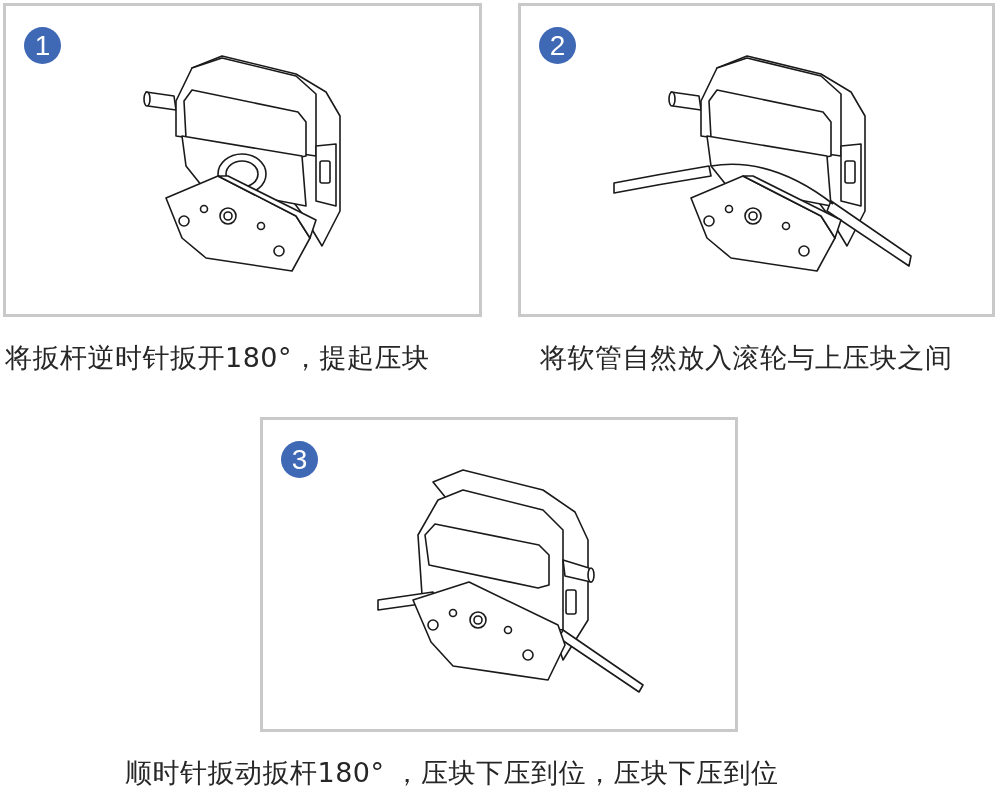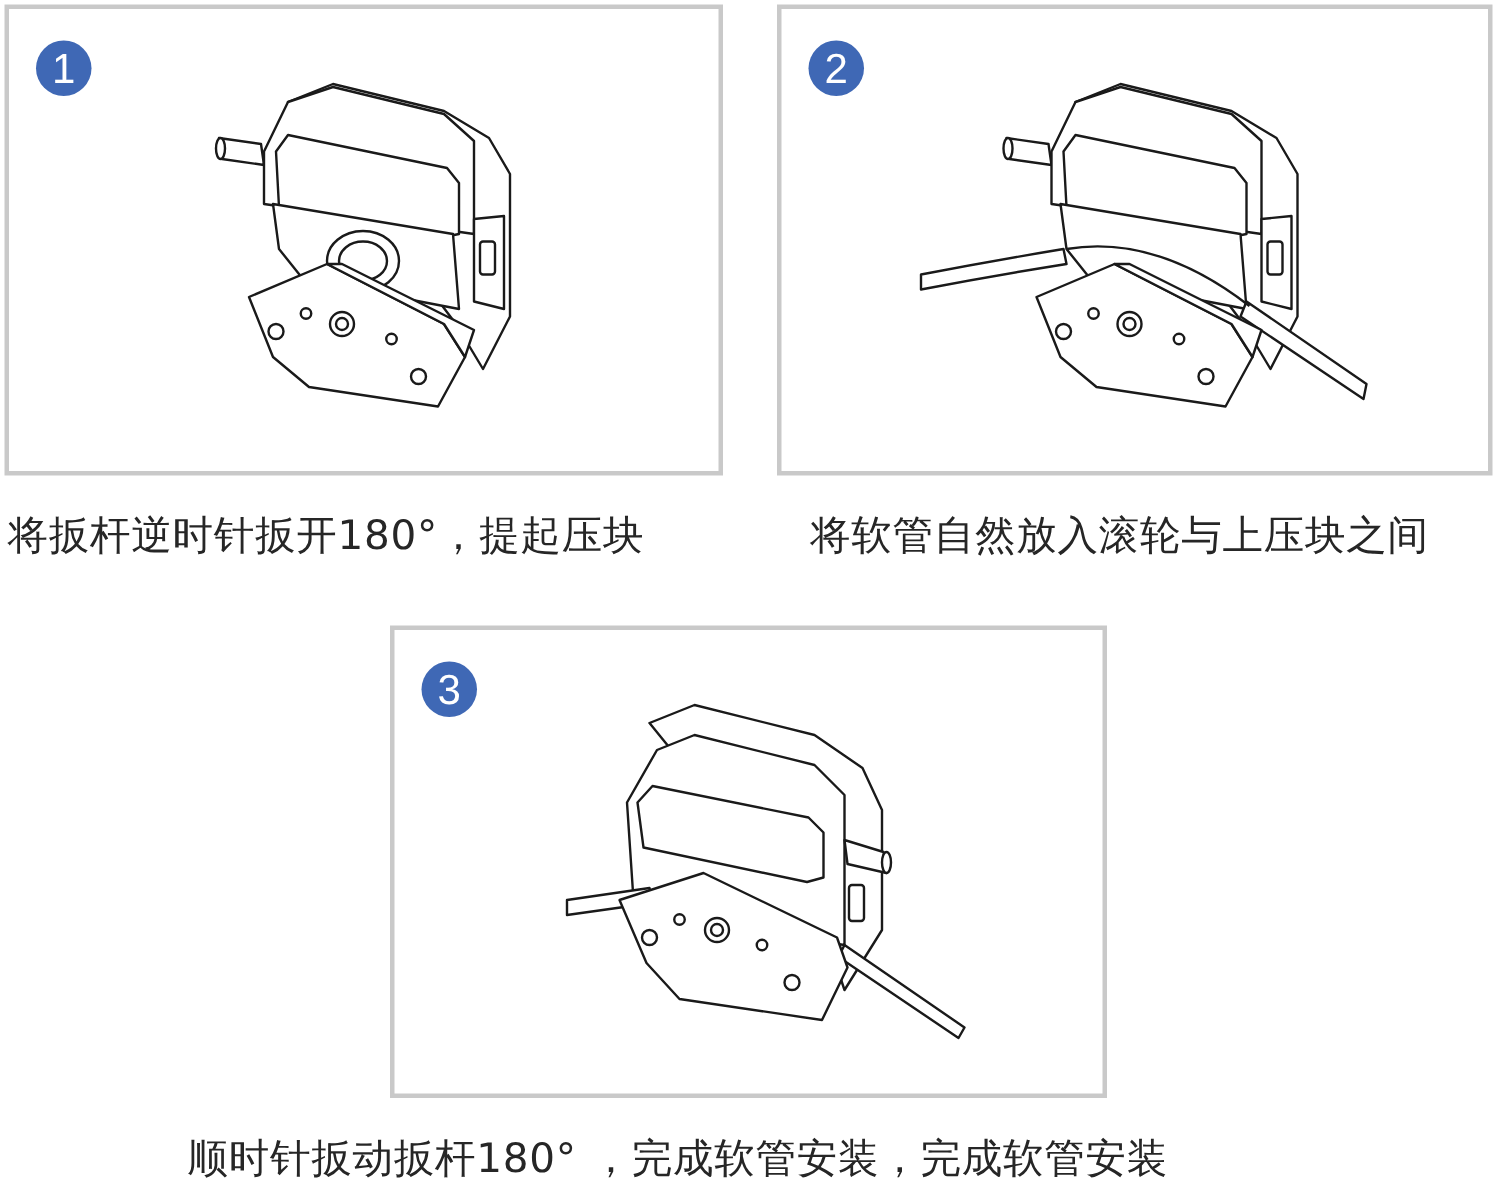--- a/index.html
+++ b/index.html
@@ -111,13 +111,13 @@
       <path d="M150 180 L206 162 L295 205 L302 225 L285 260 L190 246 L168 222 Z"></path>
       <circle cx="170" cy="205" r="5"></circle>
       <circle cx="190" cy="193" r="3.5"></circle>
       <circle cx="215" cy="200" r="8"></circle>
       <circle cx="215" cy="200" r="4"></circle>
       <circle cx="245" cy="210" r="3.5"></circle>
       <circle cx="265" cy="235" r="5"></circle>
     </g>
   </svg>
 </div>
-<div class="caption" style="left:125px; top:755px;">顺时针扳动扳杆180° ，完成软管安装，完成软管安装</div>
+<div class="caption" style="left:125px; top:755px;">顺时针扳动扳杆180° ，压块下压到位，压块下压到位</div>
 
 </body></html>

